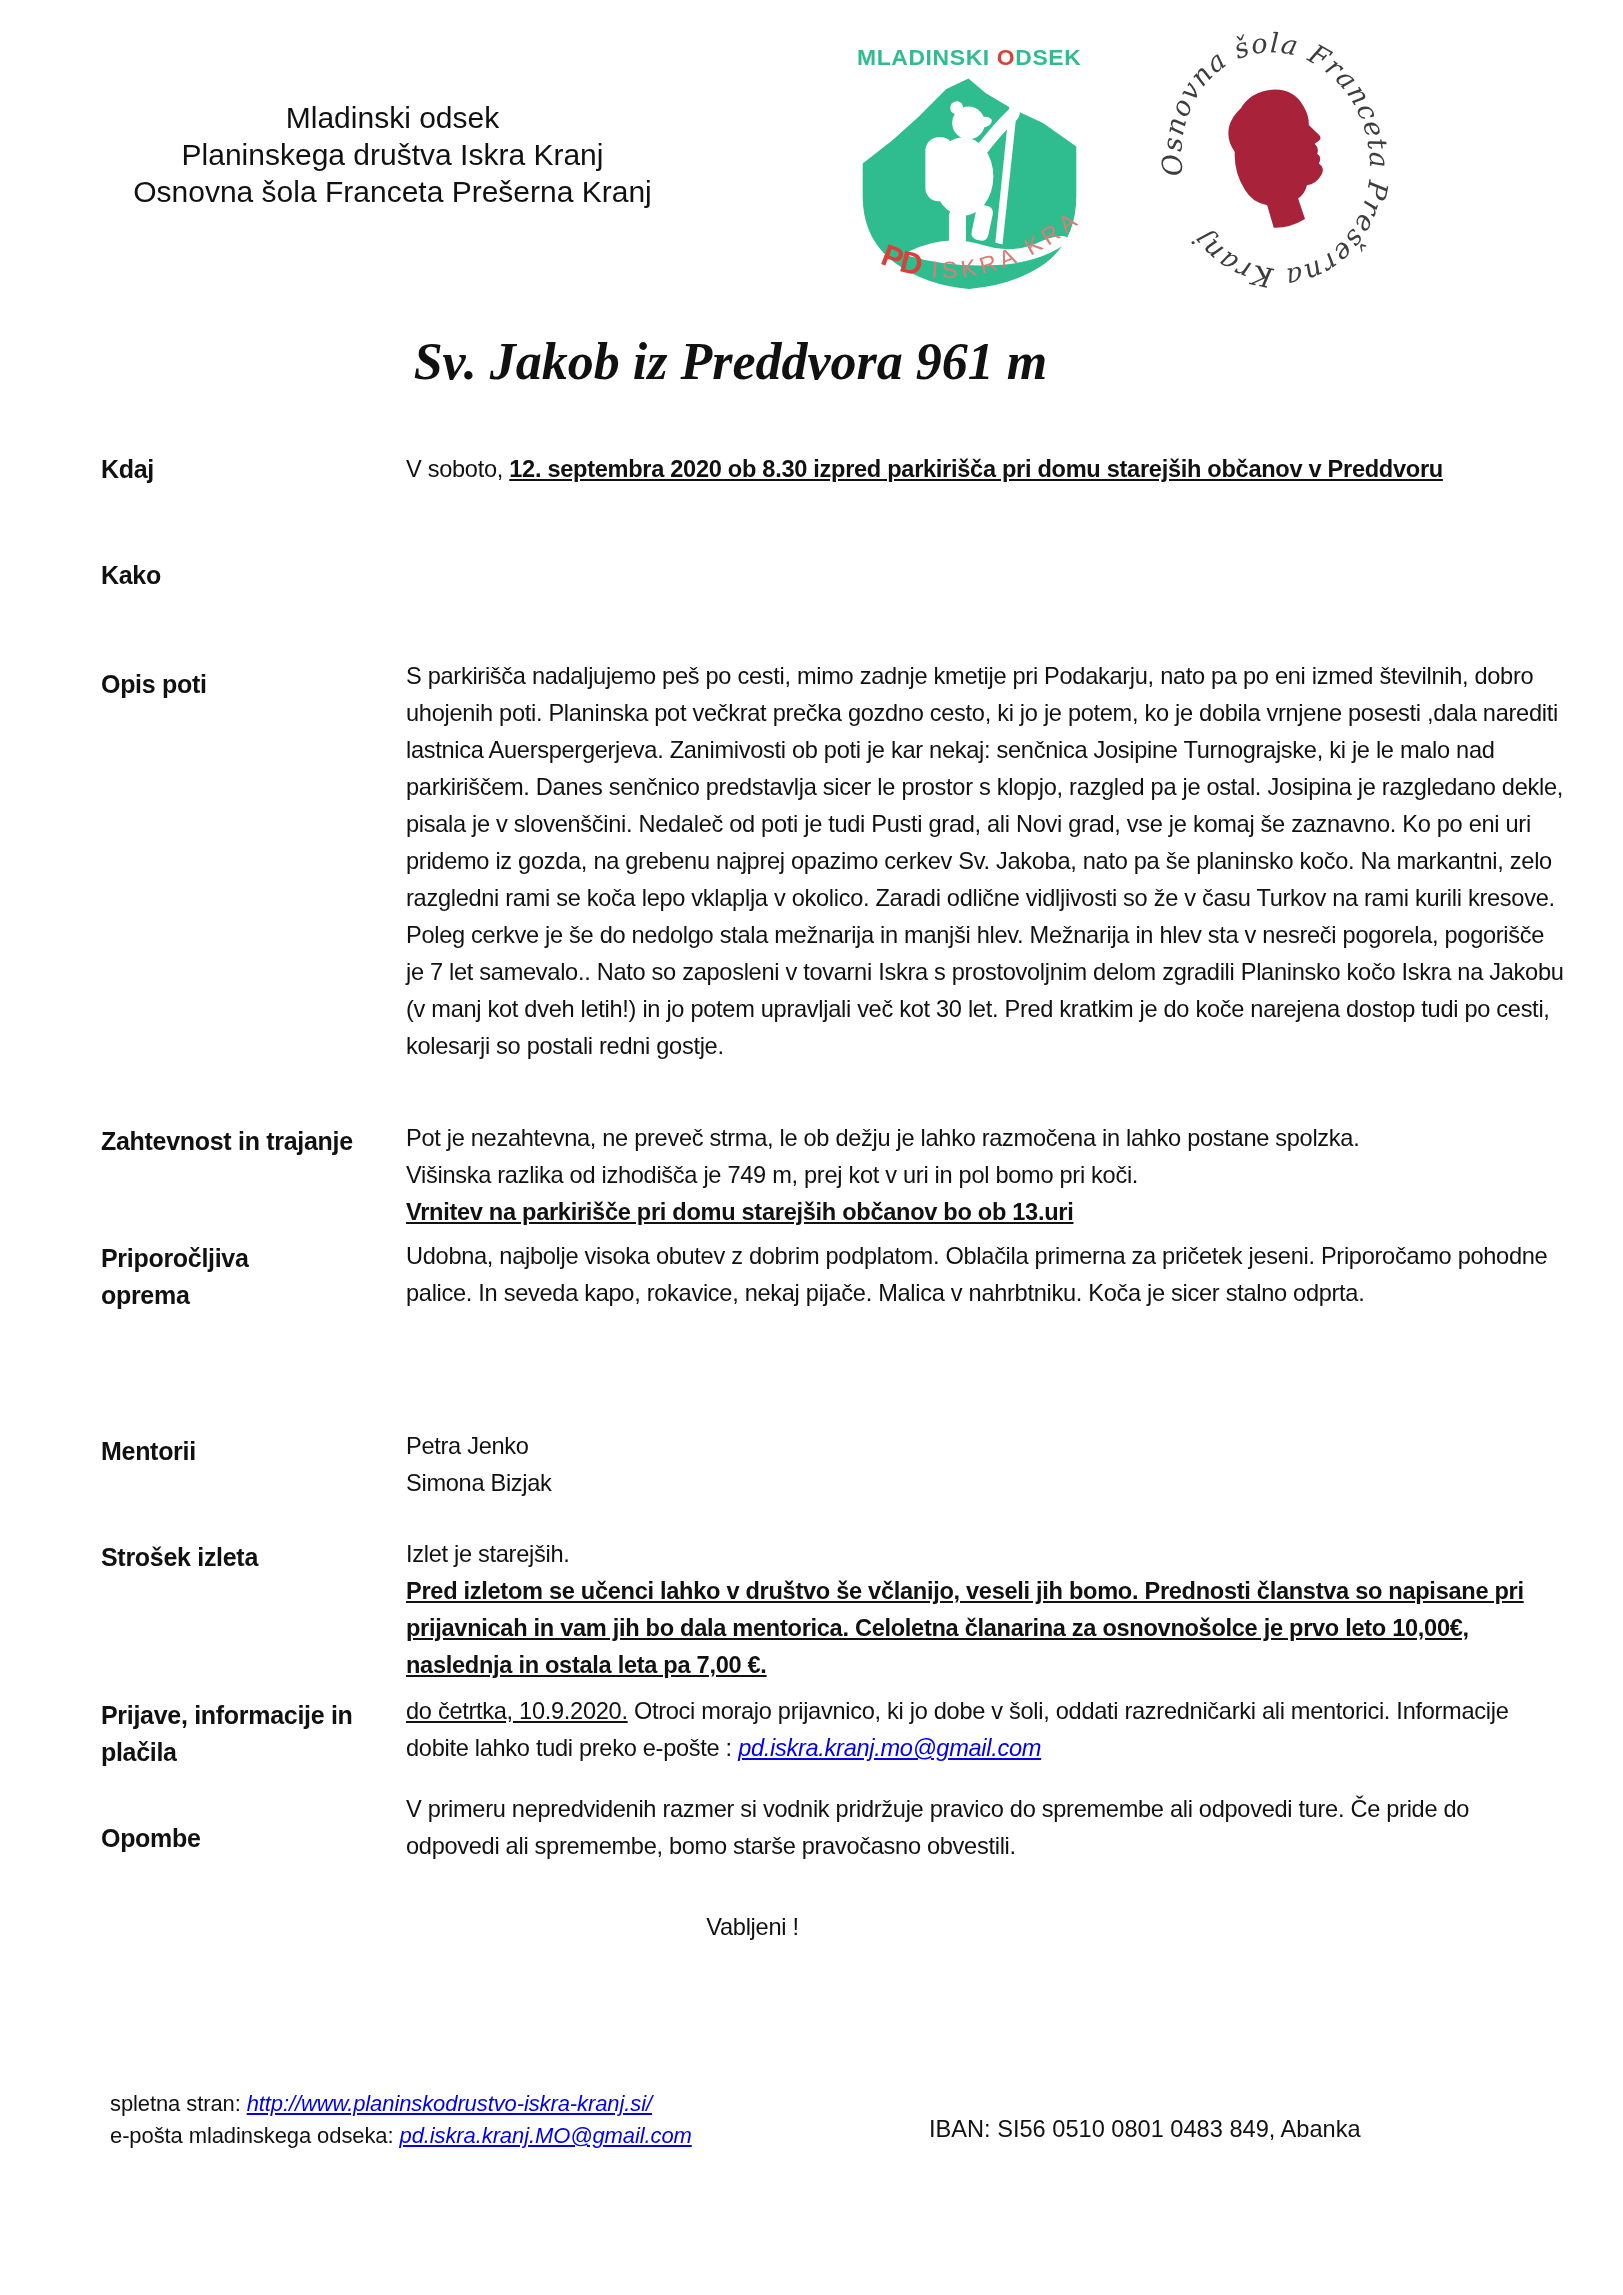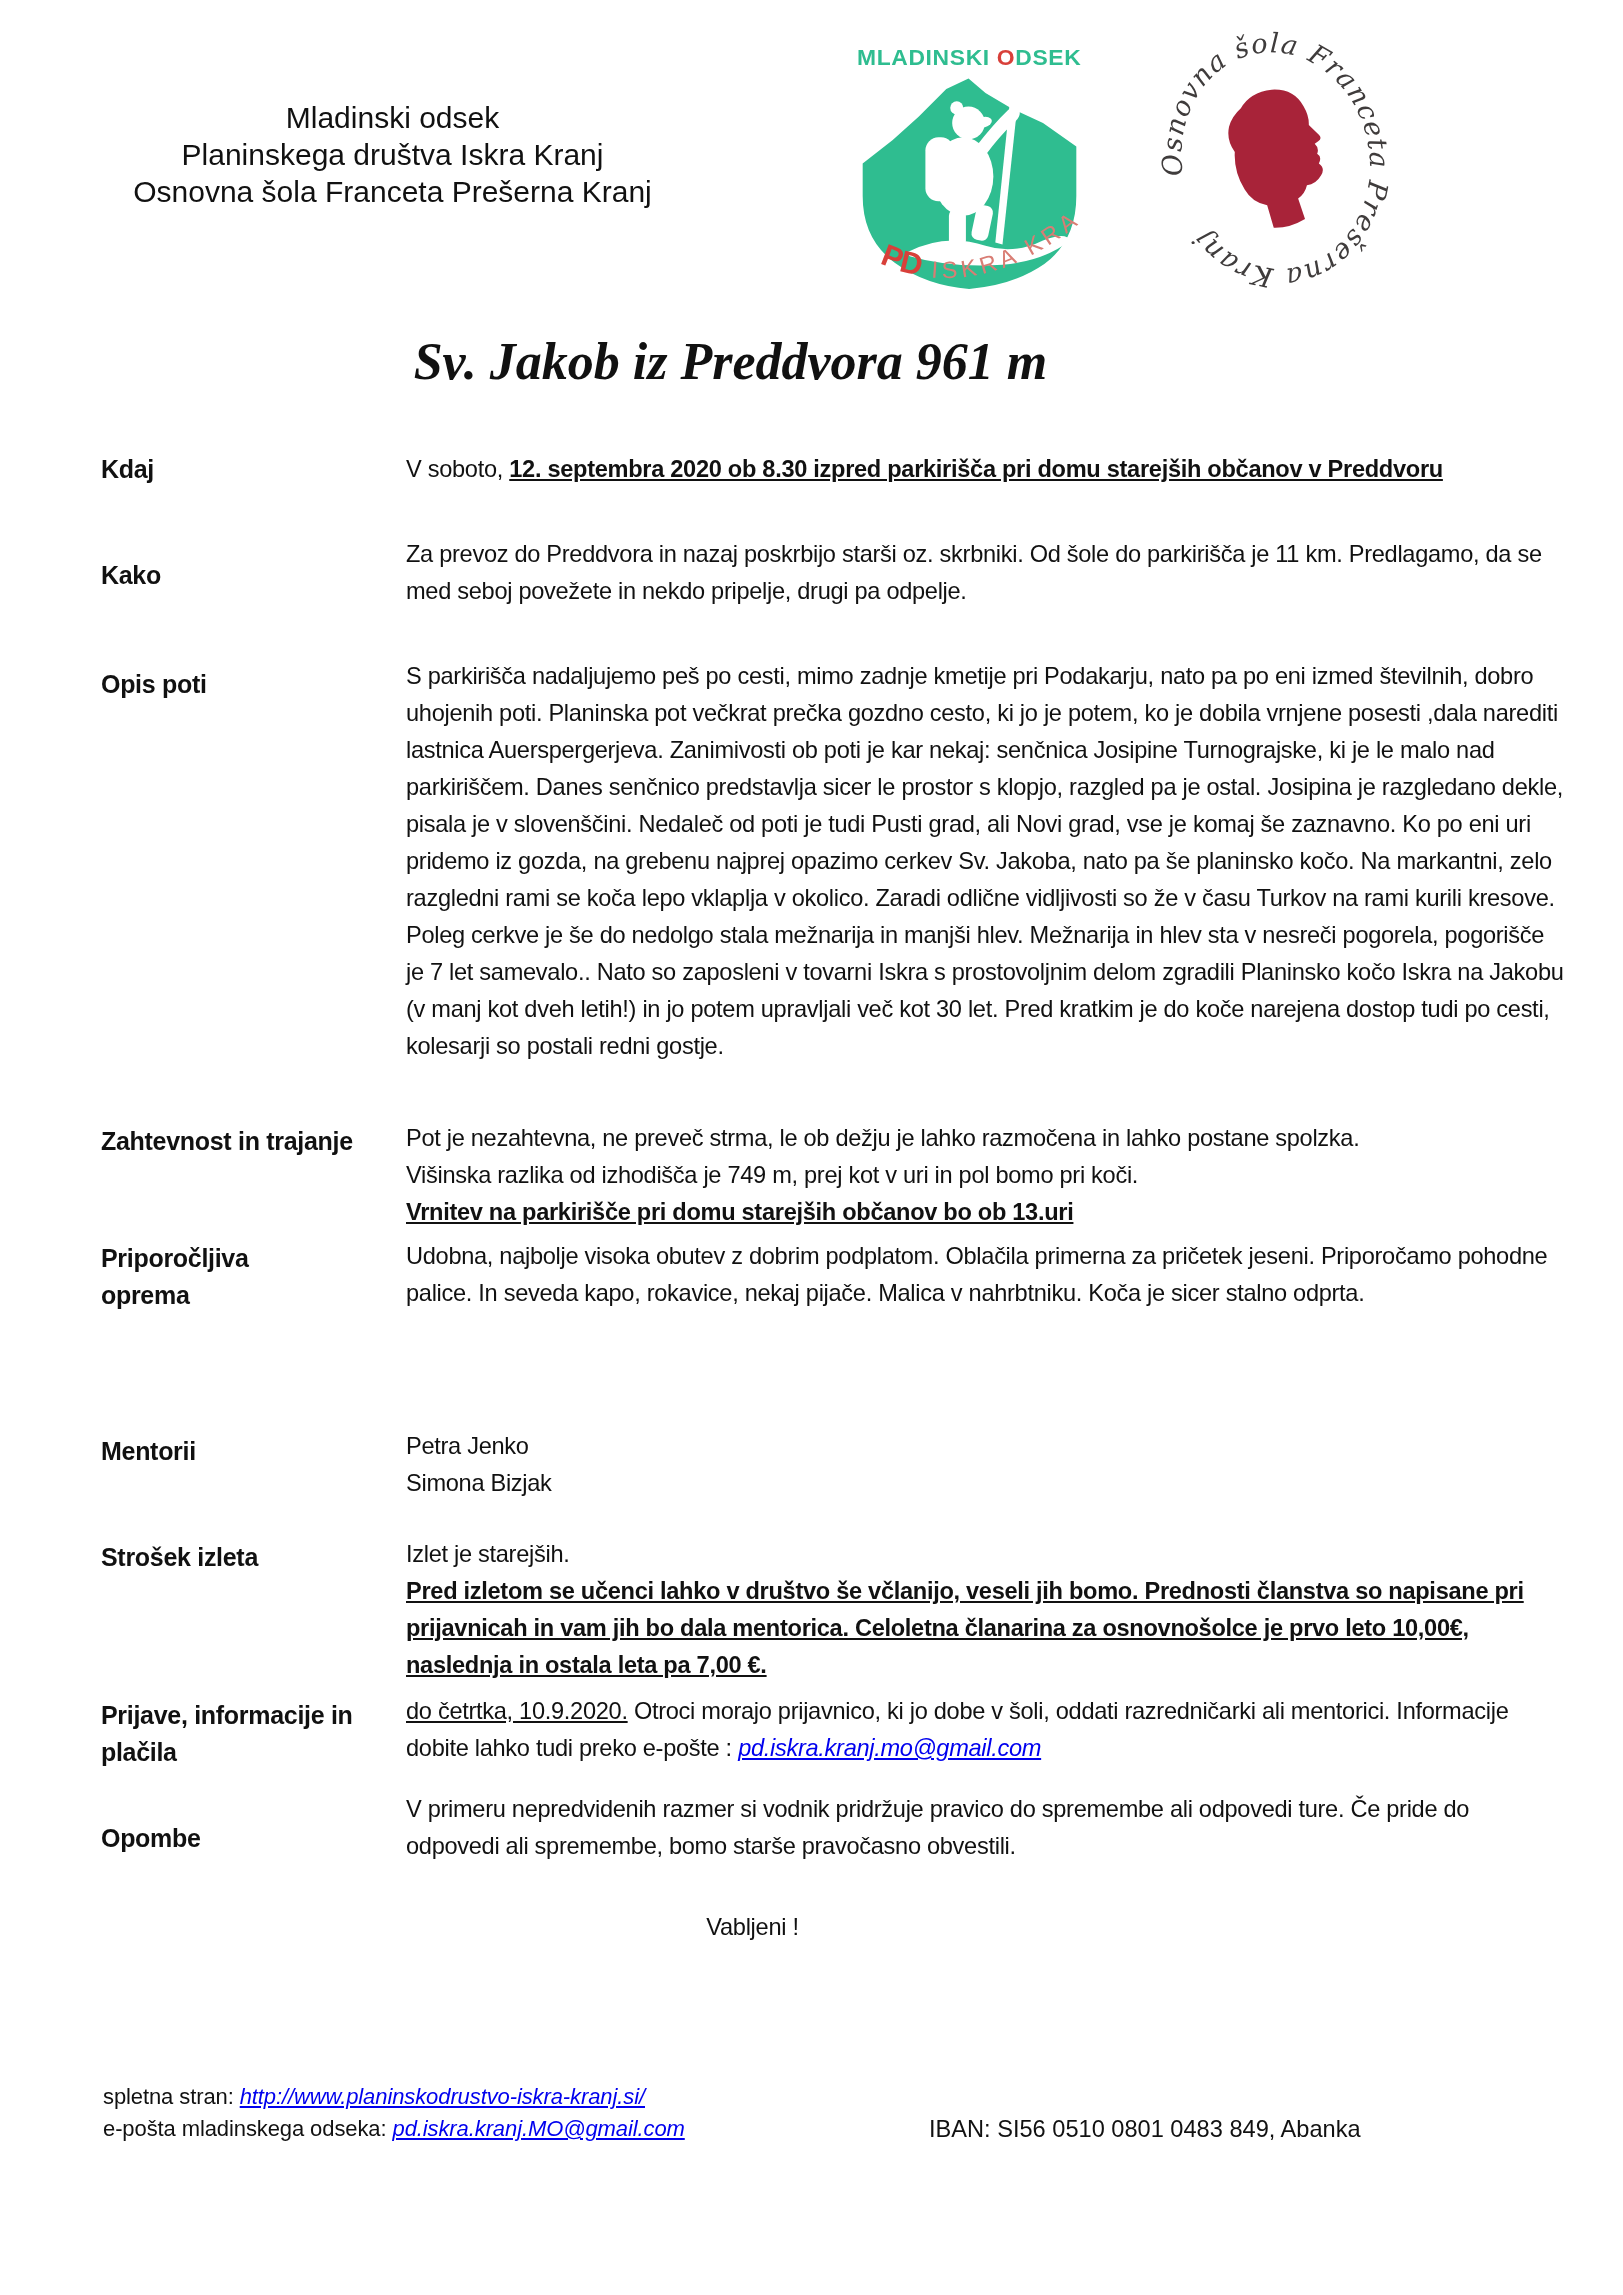--- a/index.html
+++ b/index.html
@@ -38,21 +38,21 @@
   .lab5{top:1433px;} .con5{top:1428px;}
   .lab6{top:1539px;} .con6{top:1536px;}
   .lab7{top:1697px;} .con7{top:1693px;}
   .lab8{top:1820px;} .con8{top:1791px;}
 
   .closing{position:absolute;left:458px;top:1914px;width:589px;text-align:center;
            font-size:23.6px;letter-spacing:-0.3px;}
 
   
   .foot-line{position:absolute;left:103px;font-size:22px;letter-spacing:-0.1px;}
-  .foot-line p{margin:0;}
+  .foot-line p{margin:7px;}
   .fl1{top:2084px;}
   .fl2{top:2116px;}
   .iban{position:absolute;left:929px;top:2116px;font-size:23.6px;}
 </style>
 </head>
 <body>
 
 <div class="page">
 
   <div class="header-org">
@@ -101,23 +101,20 @@
   </svg>
 
   <div class="doc-title">Sv. Jakob iz Preddvora 961 m</div>
 
   <div class="lab lab0">Kdaj</div>
   <div class="con con0">
       <p><span>V soboto, </span><span class="b">12. septembra 2020 ob 8.30 izpred parkirišča pri domu starejših občanov v Preddvoru</span></p>
     </div>
 
   <div class="lab lab1">Kako</div>
-  <div class="con con1">
-      <p><span>Za prevoz do Preddvora in nazaj poskrbijo starši oz. skrbniki. Od šole do parkirišča je 11 km. Predlagamo, da se med seboj povežete in nekdo pripelje, drugi pa odpelje.</span></p>
-    </div>
 
   <div class="lab lab2">Opis poti</div>
   <div class="con con2">
       <p><span>S parkirišča nadaljujemo peš po cesti, mimo zadnje kmetije pri Podakarju, nato pa po eni izmed številnih, dobro uhojenih poti. Planinska pot večkrat prečka gozdno cesto, ki jo je potem, ko je dobila vrnjene posesti ,dala narediti lastnica Auerspergerjeva. Zanimivosti ob poti je kar nekaj: senčnica Josipine Turnograjske, ki je le malo nad parkiriščem. Danes senčnico predstavlja sicer le prostor s klopjo, razgled pa je ostal. Josipina je razgledano dekle, pisala je v slovenščini. Nedaleč od poti je tudi Pusti grad, ali Novi grad, vse je komaj še zaznavno. Ko po eni uri pridemo iz gozda, na grebenu najprej opazimo cerkev Sv. Jakoba, nato pa še planinsko kočo. Na markantni, zelo razgledni rami se koča lepo vklaplja v okolico. Zaradi odlične vidljivosti so že v času Turkov na rami kurili kresove. Poleg cerkve je še do nedolgo stala mežnarija in manjši hlev. Mežnarija in hlev sta v nesreči pogorela, pogorišče je 7 let samevalo.. Nato so zaposleni v tovarni Iskra s prostovoljnim delom zgradili Planinsko kočo Iskra na Jakobu (v manj kot dveh letih!) in jo potem upravljali več kot 30 let. Pred kratkim je do koče narejena dostop tudi po cesti, kolesarji so postali redni gostje.</span></p>
     </div>
 
   <div class="lab lab3">Zahtevnost in trajanje</div>
   <div class="con con3">
       <p><span>Pot je nezahtevna, ne preveč strma, le ob dežju je lahko razmočena in lahko postane spolzka.</span></p>
       <p><span>Višinska razlika od izhodišča je 749 m, prej kot v uri in pol bomo pri koči.</span></p>

